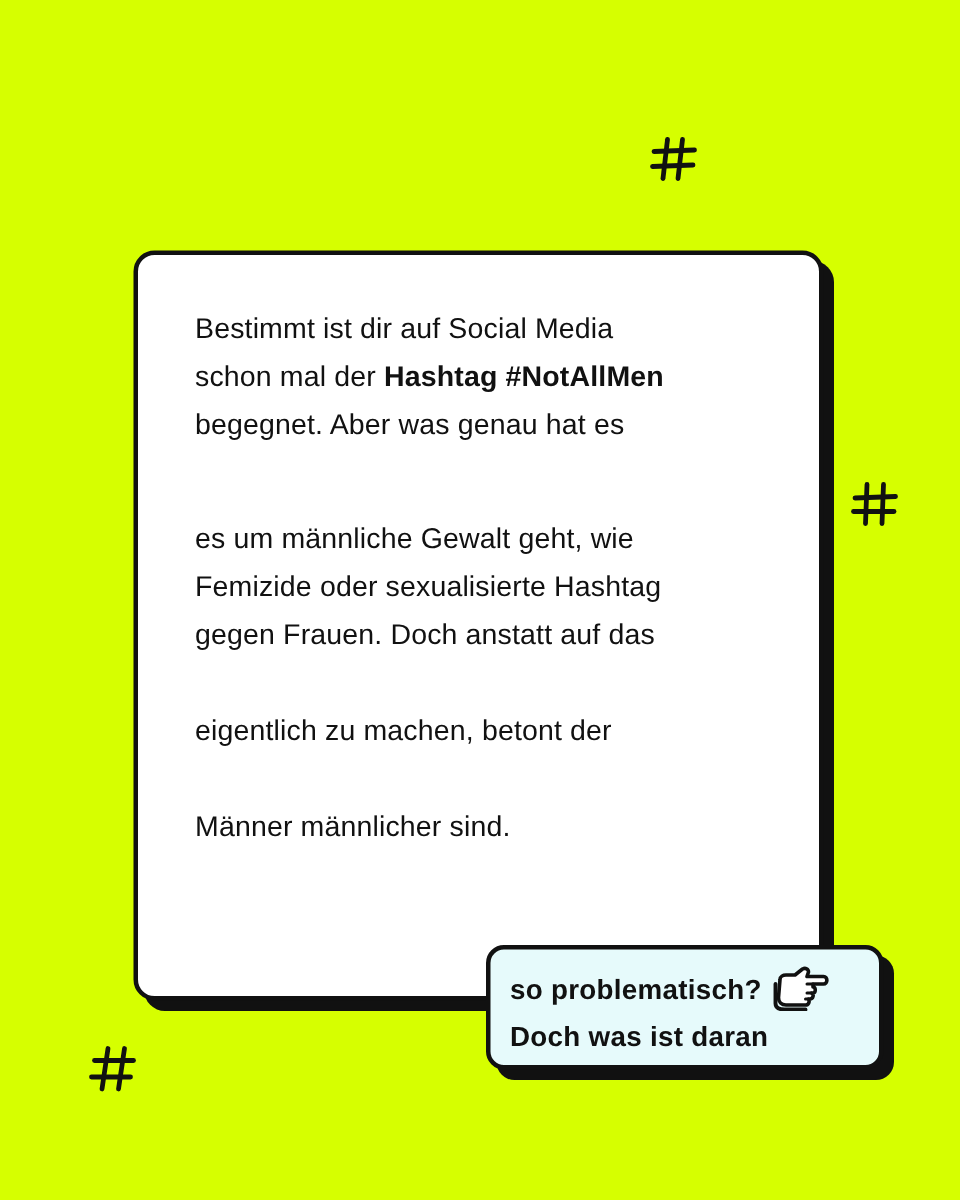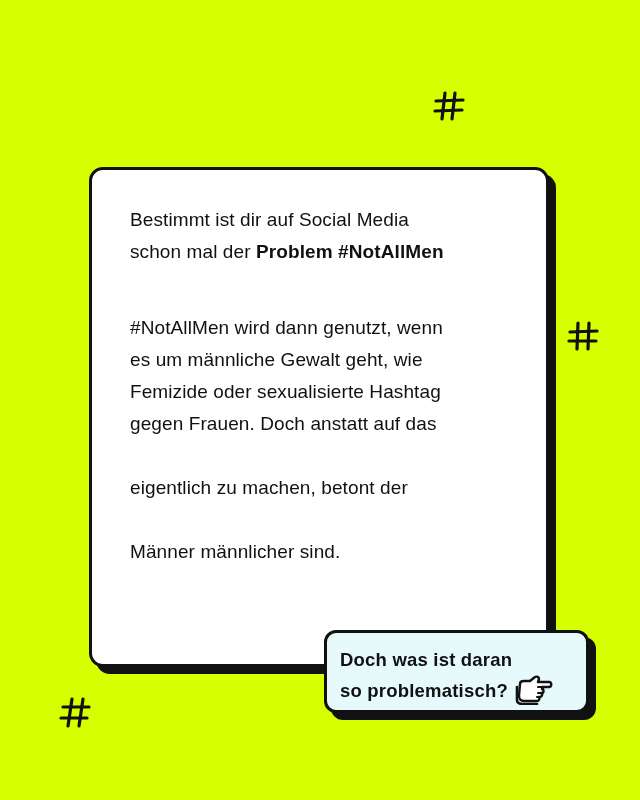--- a/index.html
+++ b/index.html
@@ -91,40 +91,40 @@
         <path d="M4 11 L30 11"></path>
         <path d="M2 22 L28 22"></path>
   </g>
     </svg>
 </div>
 
 <div class="card">
   <div class="card-text">
     <p>
       <span>Bestimmt ist dir auf Social Media</span><br>
-      <span>schon mal der </span><b>Problem #NotAllMen</b><br>
-      <br>
+      <span>schon mal der </span><b>Hashtag #NotAllMen</b><br>
+      <span>begegnet. Aber was genau hat es</span><br>
     </p>
     <p>
-      <span>#NotAllMen wird dann genutzt, wenn</span><br>
+      <br>
       <span>es um männliche Gewalt geht, wie</span><br>
       <span>Femizide oder sexualisierte Hashtag</span><br>
       <span>gegen Frauen. Doch anstatt auf das</span><br>
       <br>
       <span>eigentlich zu machen, betont der</span><br>
       <br>
       <span>Männer männlicher sind.</span>
     </p>
   </div>
 </div>
 
 <div class="callout">
   <div class="callout-text">
-    <span class="callout-line">Doch was ist daran</span>
     <span class="callout-line"><span>so problematisch?</span><span class="hand">
         <svg viewBox="0 0 40 30">
           <path d="M6 9 C6 7 8 6 10 6 L16 6 L21 2 C23 1 25 2 25 4 L24 7 L35 7 C38 7 38 12 35 12 L28 12 L28 14 C30 14 30 18 28 18 L27 18 C29 19 28 22 26 22 L25 22 C26 24 25 26 23 26 L10 26 C7 26 5 24 5 21 Z" fill="#fff" stroke="#111" stroke-width="2.4" stroke-linejoin="round"></path>
           <path d="M3 12 L3 25 C3 28 6 29 9 29 L23 29" fill="none" stroke="#111" stroke-width="2.6" stroke-linecap="round"></path>
           <path d="M24 12 L28 12 M24 18 L27 18 M23 22 L25 22" stroke="#111" stroke-width="2" fill="none" stroke-linecap="round"></path>
         </svg>
       </span></span>
+    <span class="callout-line">Doch was ist daran</span>
   </div>
 </div>
 
 </body></html>

